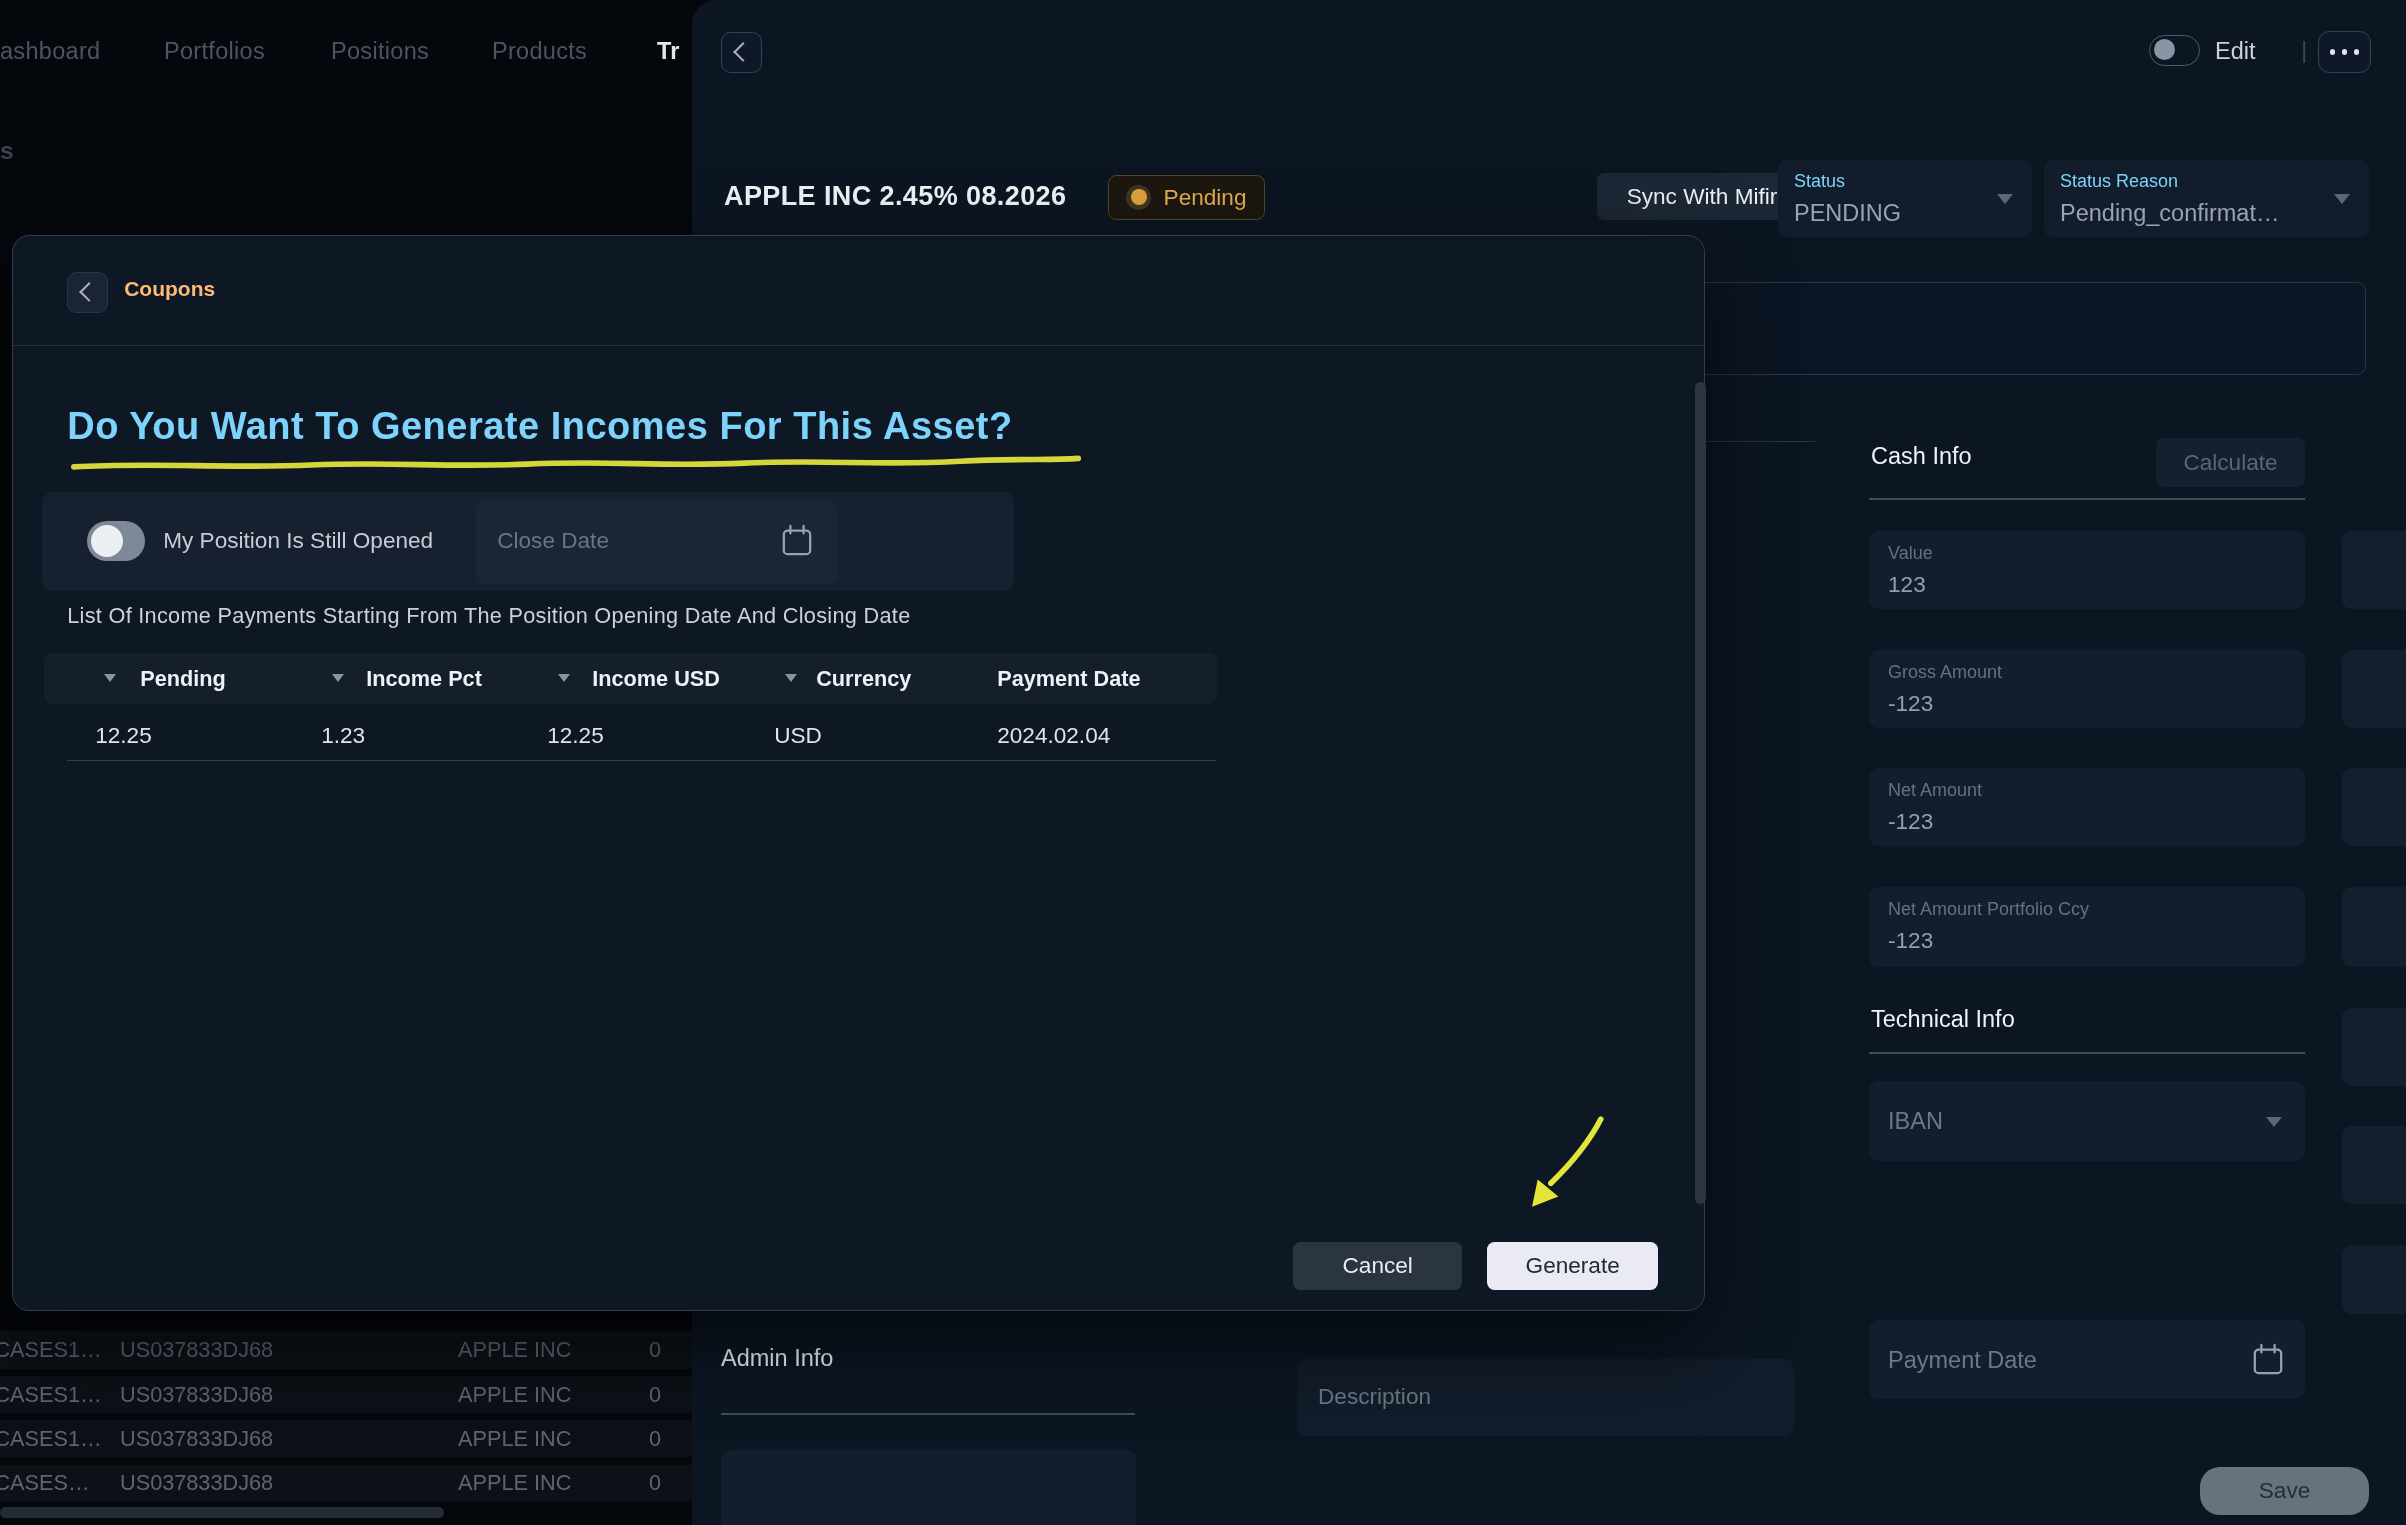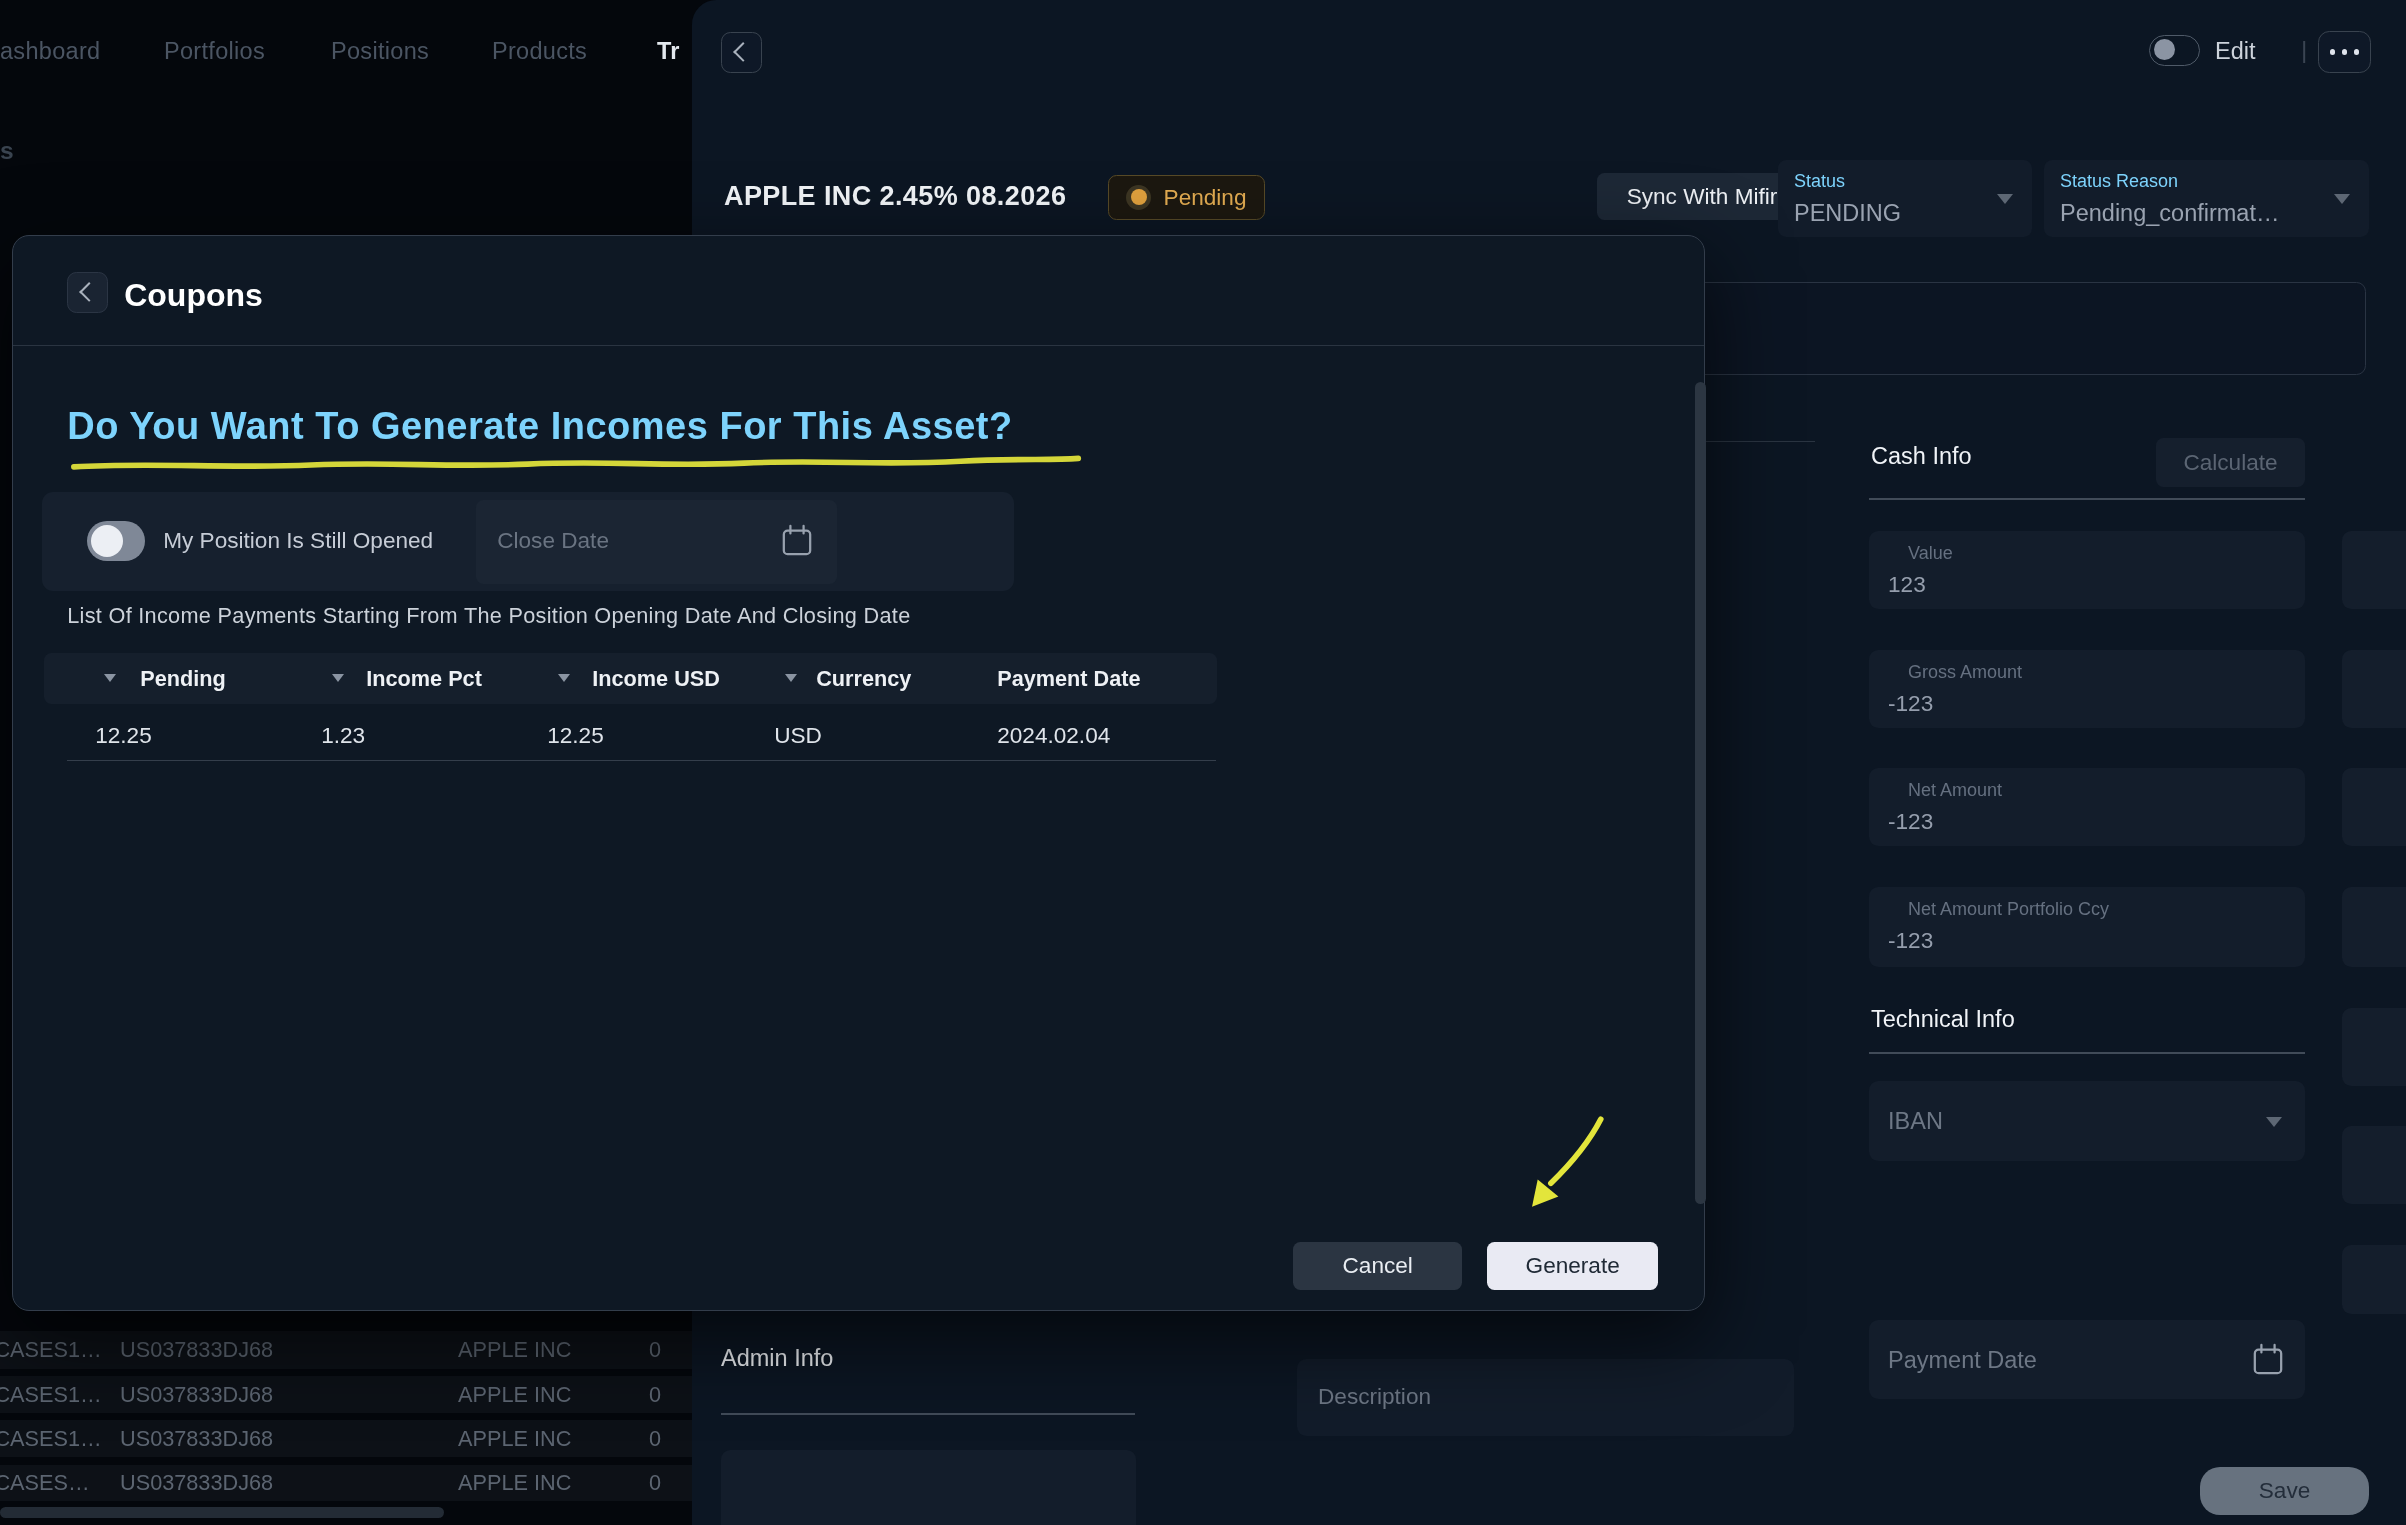--- a/index.html
+++ b/index.html
@@ -44,35 +44,35 @@
   .tri{width:0;height:0;border-left:8.5px solid transparent;border-right:8.5px solid transparent;
        border-top:10.4px solid #5d6774;}
   .tri-sm{width:0;height:0;border-left:6.6px solid transparent;border-right:6.6px solid transparent;
           border-top:8.5px solid #8a94a2;}
 
   .outline-field{border:1.4px solid #2a3443;border-radius:9.4px;background:rgba(12,21,34,.4);}
   .hr{height:1.9px;background:#414b58;}
   .hr-dim{height:1.4px;background:#2a3441;}
 
   .fld{background:#131d2b;border-radius:9.4px;}
-  .fld .lbl{position:absolute;left:19px;top:12.2px;font-size:18px;color:#657080;white-space:nowrap;margin-left:20px;}
+  .fld .lbl{position:absolute;left:19px;top:12.2px;font-size:18px;color:#657080;white-space:nowrap;}
   .fld .val{position:absolute;left:19px;top:41px;font-size:22.6px;color:#959ead;white-space:nowrap;}
   .fld-ph{position:absolute;left:19px;top:50%;transform:translateY(-50%);font-size:23.5px;color:#6d7785;white-space:nowrap;}
   .sec-title{font-size:23.5px;color:#f0f3f7;white-space:nowrap;}
 
   .mrow{left:1650px;width:160px;background:#141e2c;border-radius:9.4px;}
 
   
   .bgrow{left:0;width:692px;background:#0d1117;}
   .bgrow span{position:absolute;top:50%;transform:translateY(-50%);font-size:21.7px;color:#5c6571;white-space:nowrap;}
 
   
   .modal{left:12.2px;top:235px;width:1693px;height:1076px;background:#0e1824;border:1.4px solid #333d4b;
          border-radius:17px;box-shadow:0 28px 85px rgba(0,0,0,.65);}
-  .modal-title{font-size:32px;font-weight:bold;color:#ffffff;}
+  .modal-title{font-size:21px;font-weight:bold;color:#fdba74;}
   .modal-heading{font-size:38px;font-weight:bold;color:#7dd3fc;letter-spacing:0.5px;white-space:nowrap;}
   .toggle-panel{background:#16202e;border-radius:11.3px;}
   .toggle-fill{width:58px;height:40px;border-radius:20px;background:#7f8897;}
   .toggle-fill .knob{position:absolute;left:3.8px;top:3.8px;width:32px;height:32px;border-radius:50%;background:#eceff4;}
   .t-label{font-size:22.6px;color:#c6ccd6;white-space:nowrap;}
   .datebox{background:#1b2533;border-radius:7.5px;}
   .caption{font-size:21.7px;color:#ccd2da;letter-spacing:0.3px;white-space:nowrap;}
   .thead{background:#151f2c;border-radius:7.5px;}
   .th{position:absolute;top:13px;font-size:21.7px;font-weight:bold;color:#eef1f5;white-space:nowrap;}
   .td{position:absolute;font-size:22.6px;color:#dfe4ea;white-space:nowrap;}

